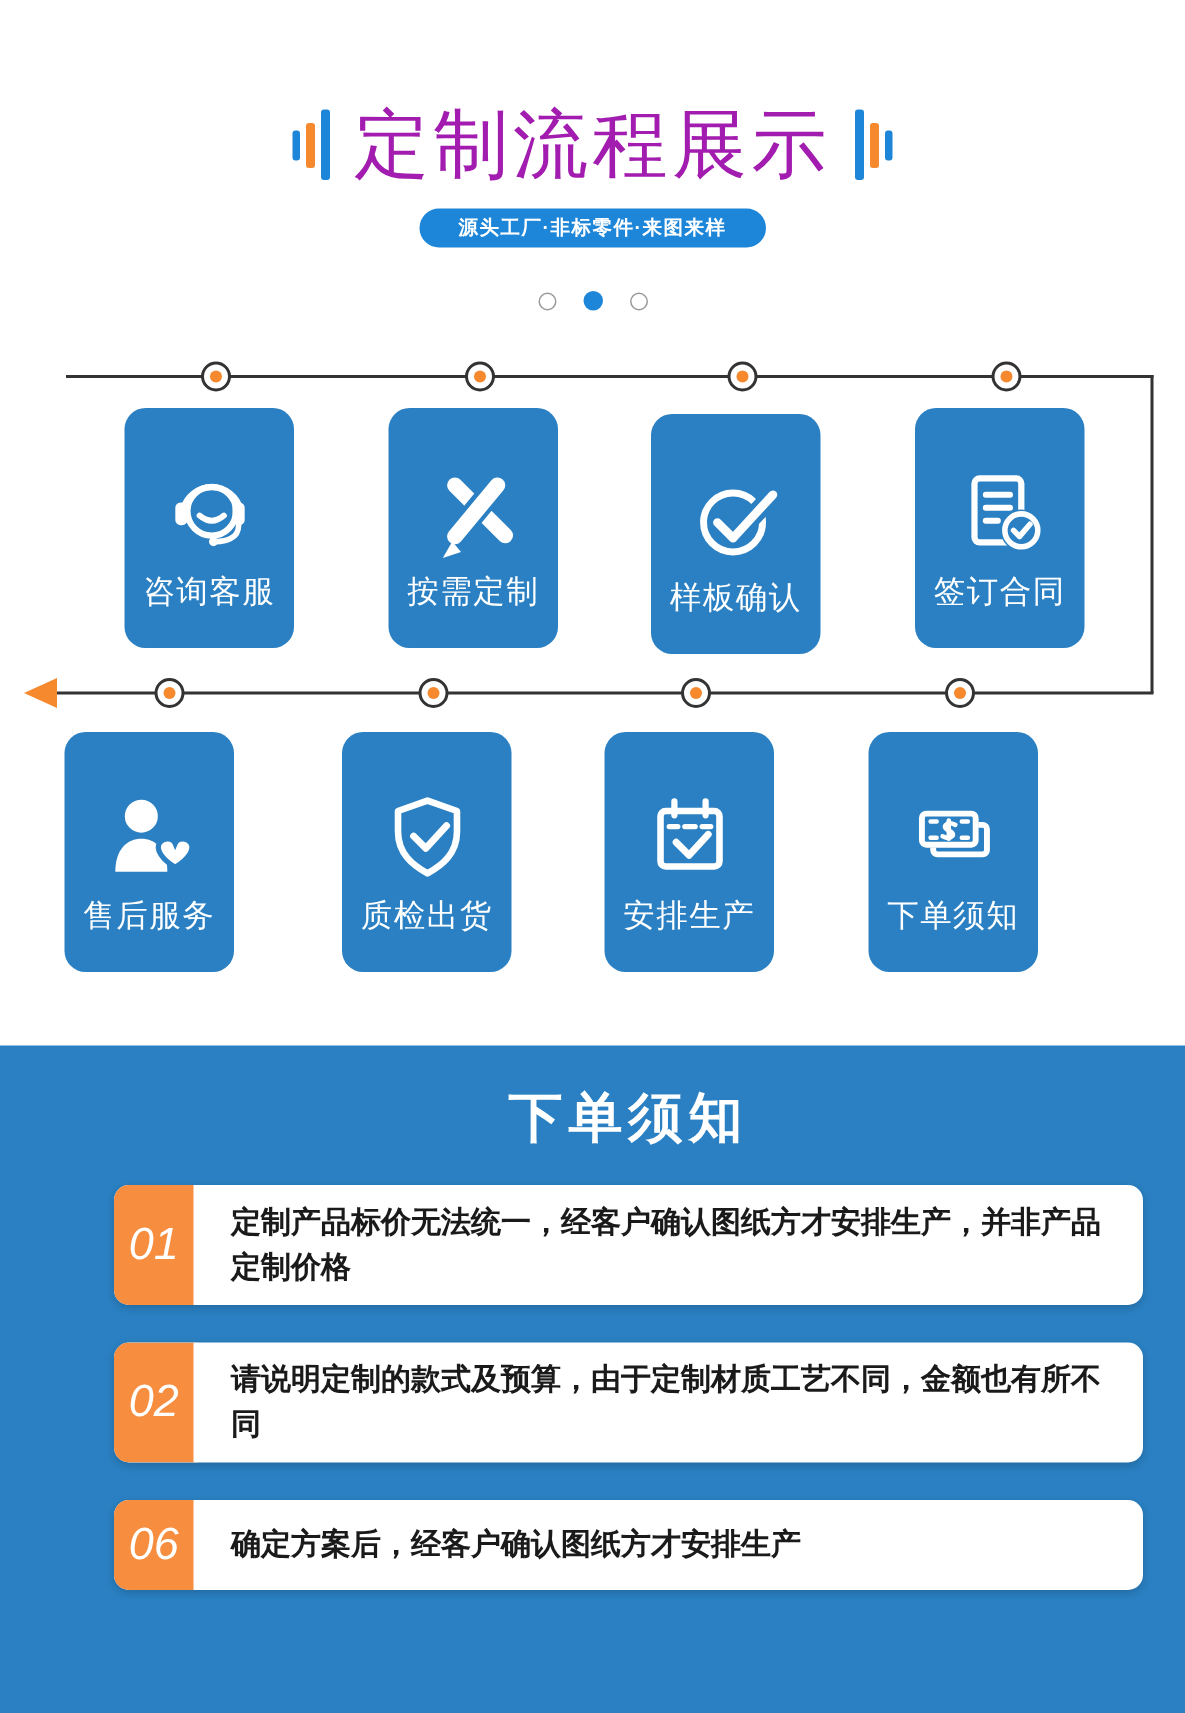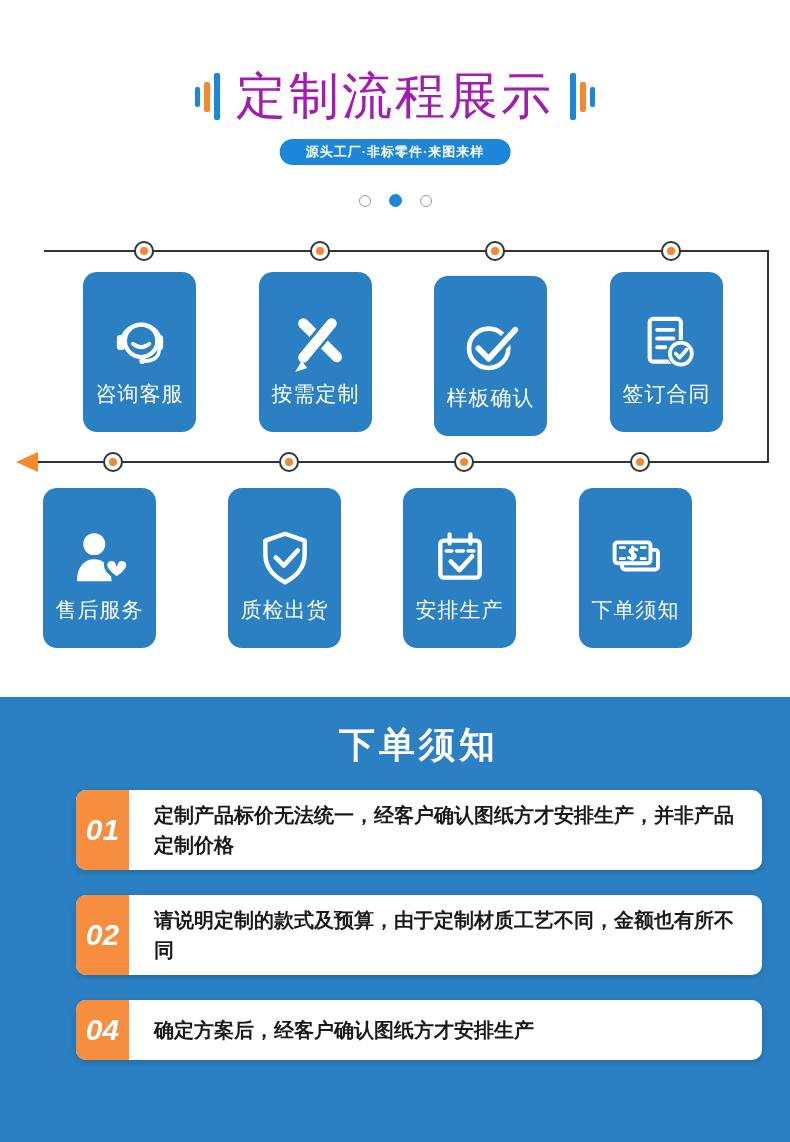--- a/index.html
+++ b/index.html
@@ -87,21 +87,21 @@
   }
   .notice-list{margin:20px 28px 0 28px;}
   .notice-row{
     display:flex;align-items:stretch;background:#fff;border-radius:10px;
     overflow:hidden;margin-bottom:25px;min-height:60px;
     box-shadow:0 2px 6px rgba(0,0,0,0.18);
   }
   .notice-num{
     flex:0 0 56px;display:flex;align-items:center;justify-content:center;
     background:var(--badge-orange);color:#fff;
-    font-size:30px;font-weight:bold;font-style:italic;
+    font-size:30px;font-weight:normal;font-style:italic;
     border-right:3px solid #fff;
   }
   .notice-text{
     flex:1;display:flex;align-items:center;
     padding:10px 18px 10px 22px;
     font-size:20px;font-weight:bold;color:#1a1a1a;line-height:1.5;
   }
 </style>
 </head>
 <body>
@@ -262,19 +262,19 @@
     <div class="notice-list">
       <div class="notice-row">
         <div class="notice-num">01</div>
         <div class="notice-text">定制产品标价无法统一，经客户确认图纸方才安排生产，并非产品定制价格</div>
       </div>
       <div class="notice-row">
         <div class="notice-num">02</div>
         <div class="notice-text">请说明定制的款式及预算，由于定制材质工艺不同，金额也有所不同</div>
       </div>
       <div class="notice-row">
-        <div class="notice-num">04</div>
+        <div class="notice-num">06</div>
         <div class="notice-text">确定方案后，经客户确认图纸方才安排生产</div>
       </div>
     </div>
   </section>
 
 </div>
 
 </body></html>

